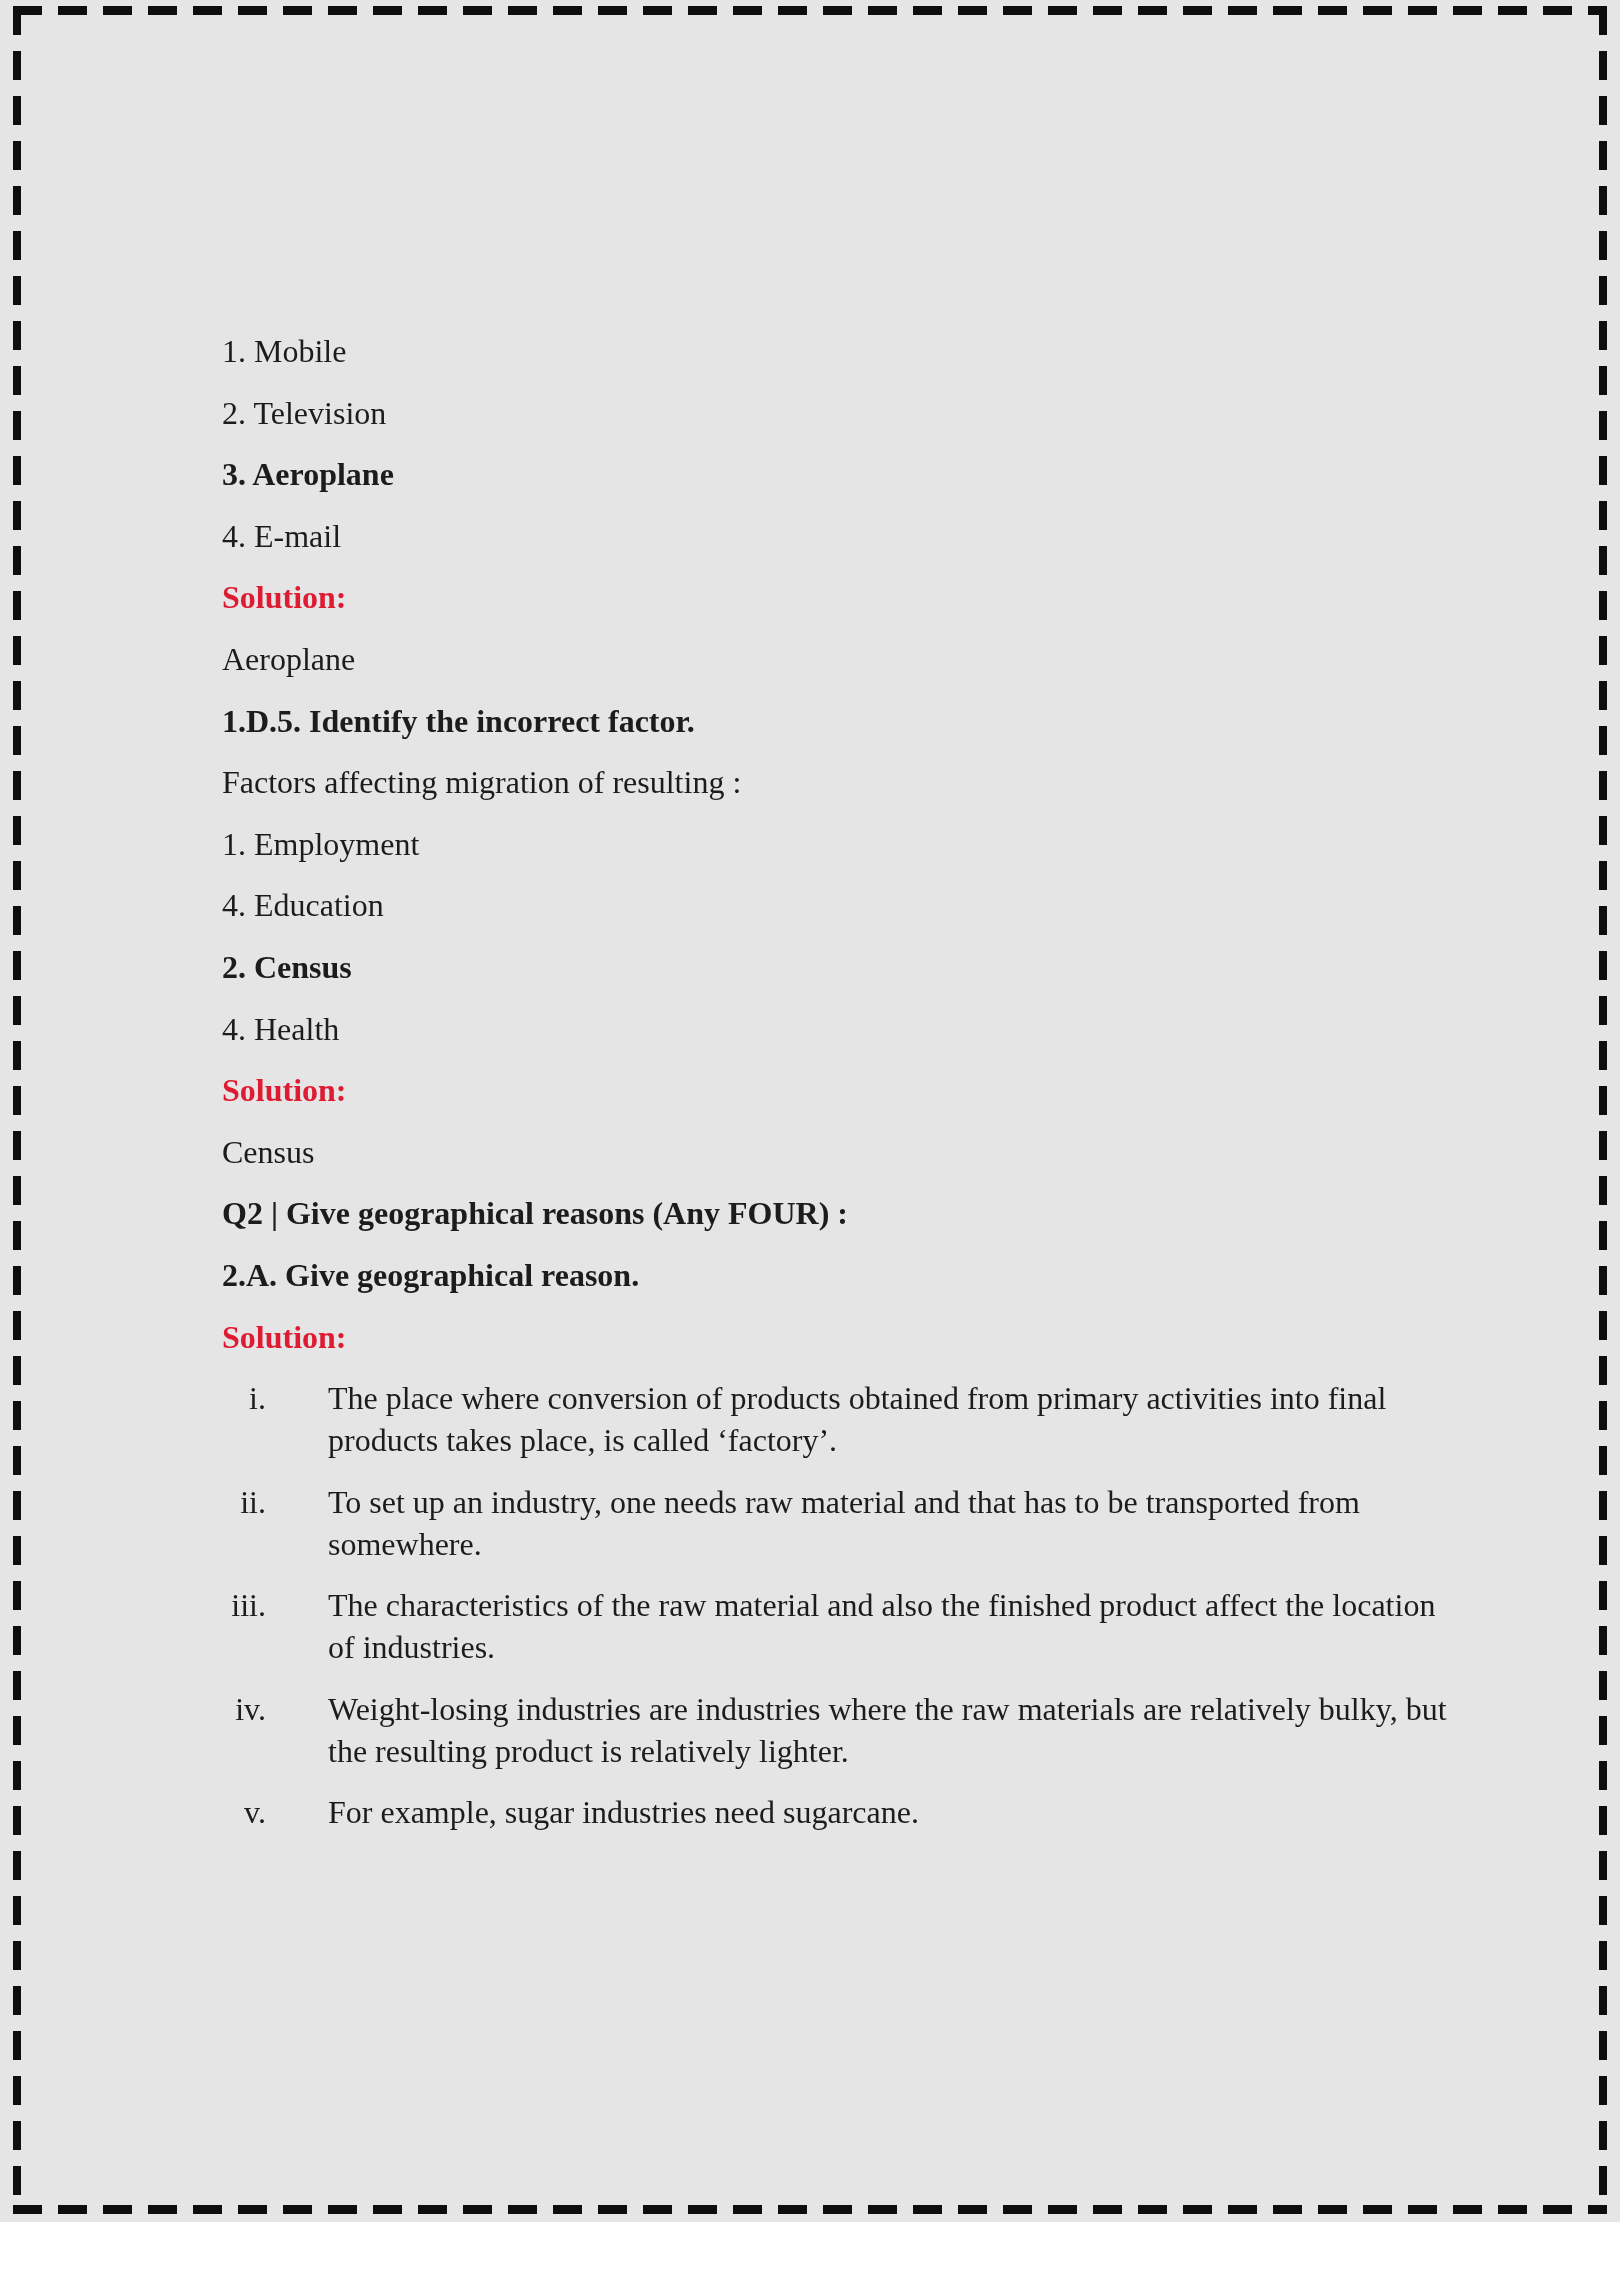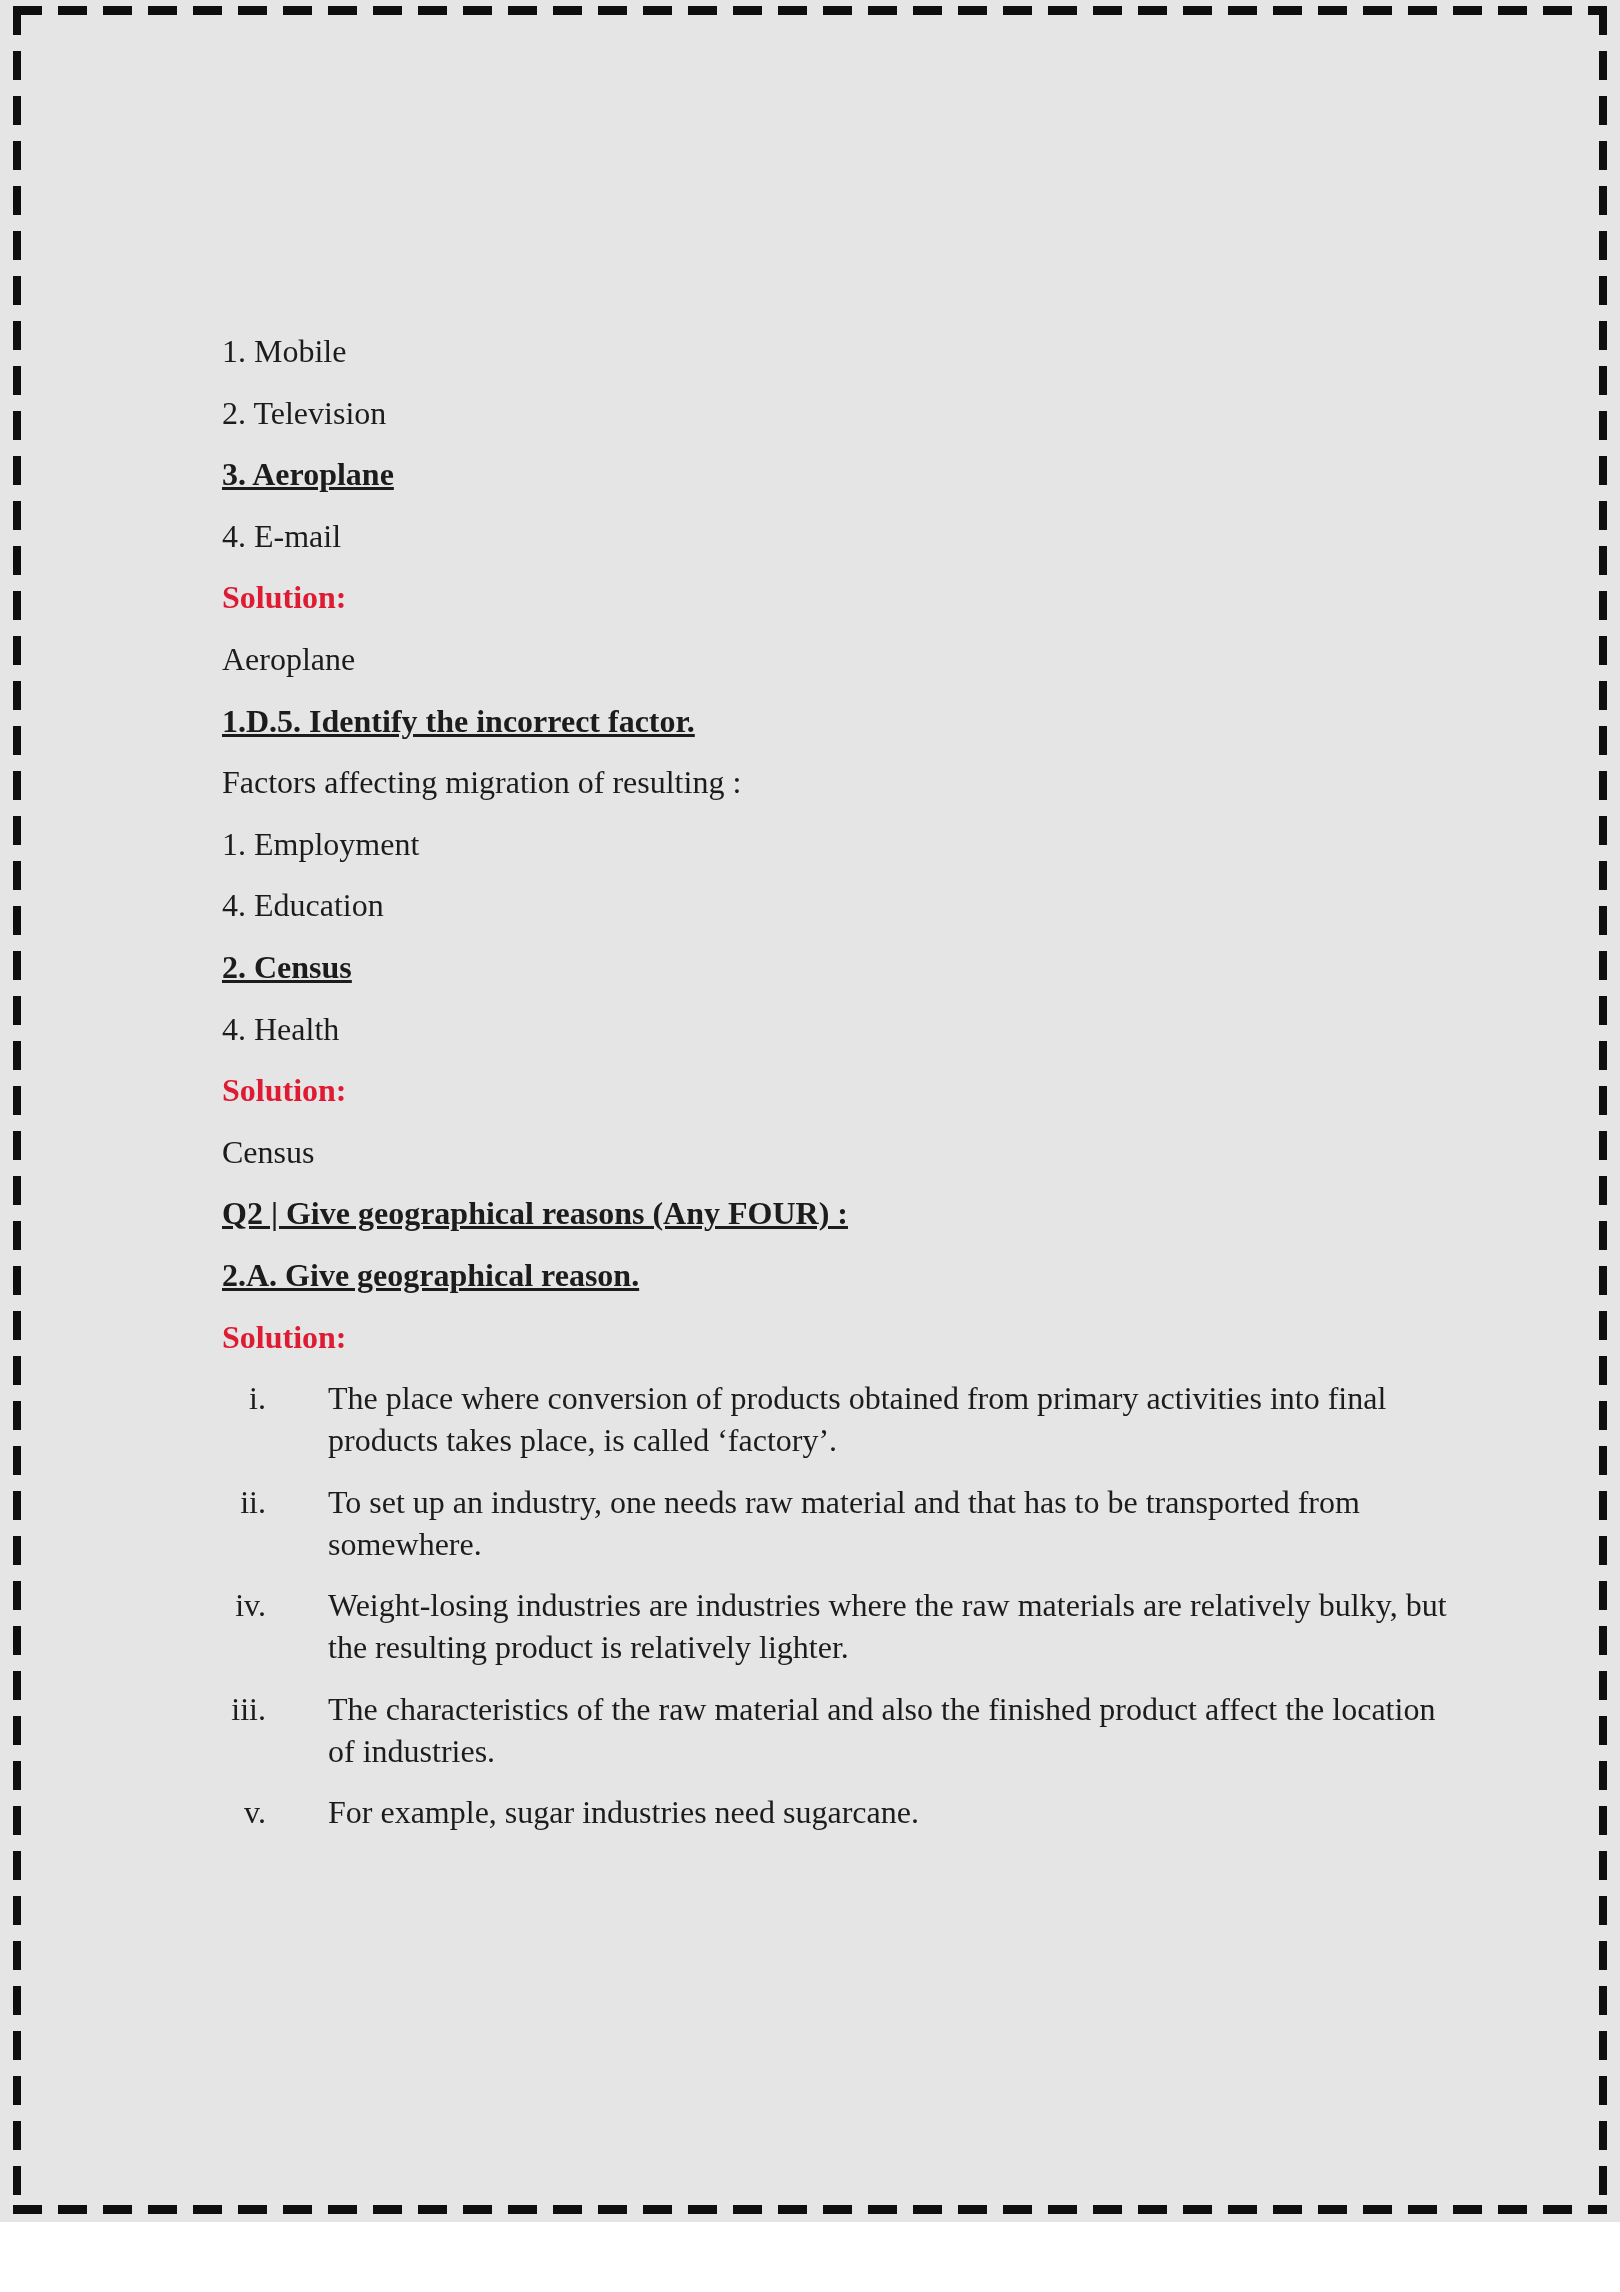--- a/index.html
+++ b/index.html
@@ -39,21 +39,21 @@
     position: absolute;
     left: 222px;
     top: 330px;
     width: 1235px;
     font-size: 32px;
     line-height: 42px;
   }
   .para {
     margin: 0 0 19.6px 0;
   }
-  .bold { font-weight: 700; text-decoration: underline; }
+  .bold { font-weight: 700; }
   .solution {
     color: #de1b32;
     font-weight: 700;
   }
 
   .points {
     list-style: none;
     margin: 0;
     padding: 0;
   }
@@ -107,26 +107,26 @@
     <ol class="points">
       <li class="point">
         <span class="marker">i.</span>
         <span class="ptext">The place where conversion of products obtained from primary activities into final products takes place, is called ‘factory’.</span>
       </li>
       <li class="point">
         <span class="marker">ii.</span>
         <span class="ptext">To set up an industry, one needs raw material and that has to be transported from somewhere.</span>
       </li>
       <li class="point">
+        <span class="marker">iii.</span>
+        <span class="ptext">The characteristics of the raw material and also the finished product affect the location of industries.</span>
+      </li>
+      <li class="point">
         <span class="marker">iv.</span>
         <span class="ptext">Weight-losing industries are industries where the raw materials are relatively bulky, but the resulting product is relatively lighter.</span>
-      </li>
-      <li class="point">
-        <span class="marker">iii.</span>
-        <span class="ptext">The characteristics of the raw material and also the finished product affect the location of industries.</span>
       </li>
       <li class="point">
         <span class="marker">v.</span>
         <span class="ptext">For example, sugar industries need sugarcane.</span>
       </li>
     </ol>
 
   </main>
 </div>
 

